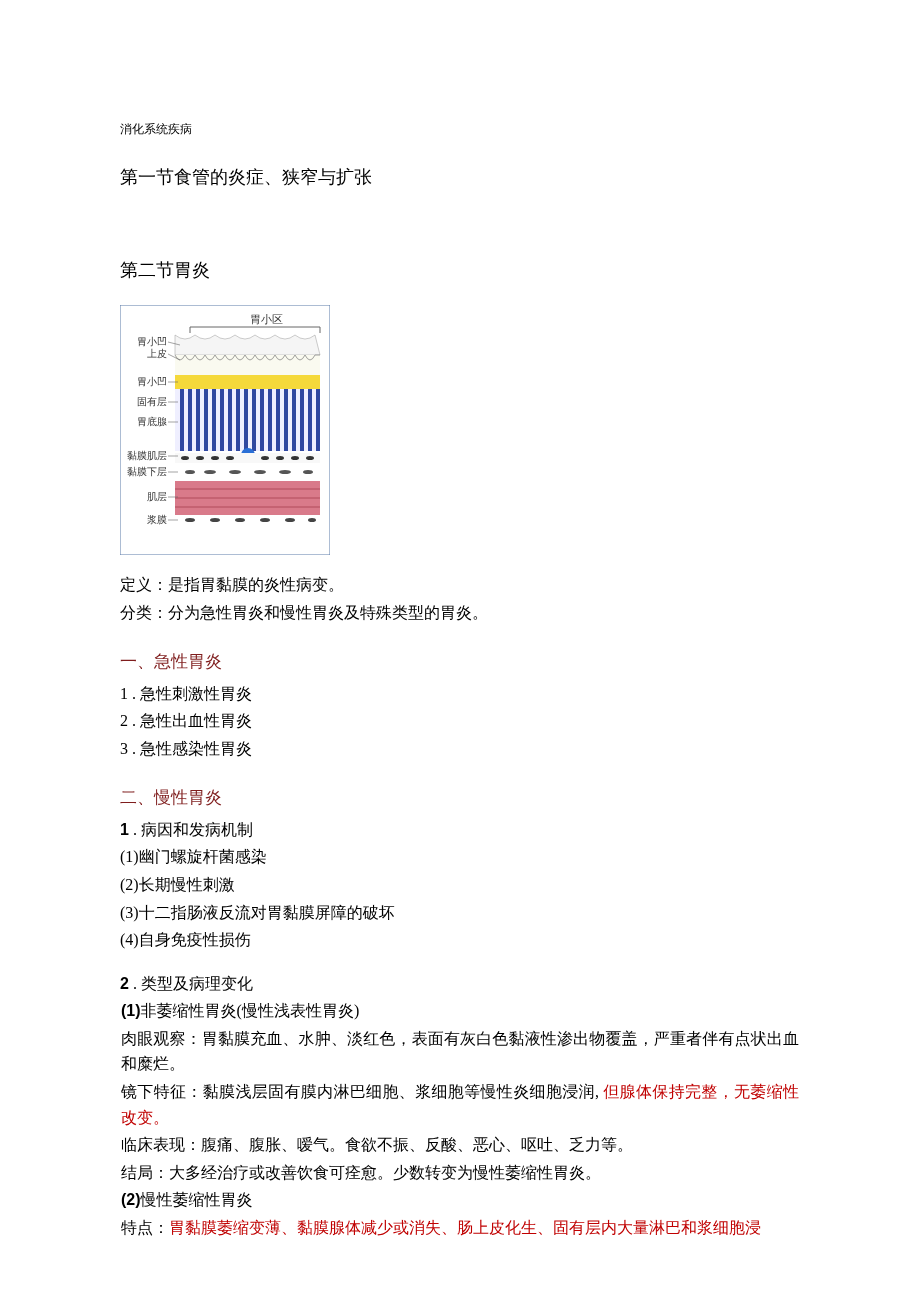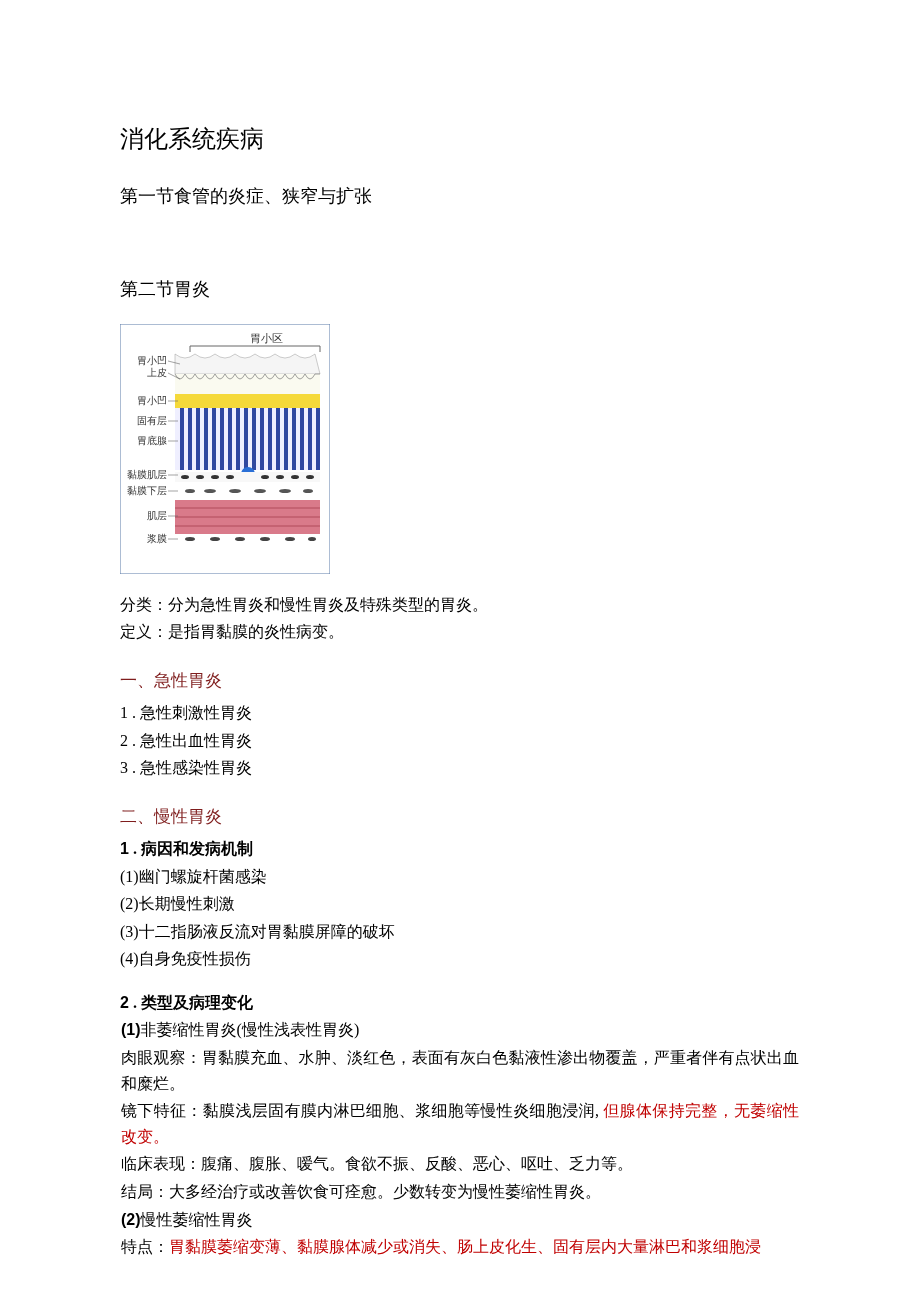--- a/index.html
+++ b/index.html
@@ -9,21 +9,21 @@
     font-family: "SimSun", "宋体", serif;
     width: 920px;
   }
   .page {
     padding: 120px 120px 60px 120px;
     font-size: 16px;
     line-height: 1.6;
     color: #000;
   }
   .title {
-    font-size: 24px;
+    font-size: 12px;
     margin-bottom: 24px;
   }
   .section-heading {
     font-size: 18px;
     margin-top: 24px;
     margin-bottom: 20px;
   }
   .diagram {
     width: 247px;
     margin: 14px 0 10px 0;
@@ -41,21 +41,21 @@
     margin: 2px 0;
   }
   .bold-item {
     margin: 2px 0;
   }
   .bold-item .num {
     font-weight: bold;
     font-family: Arial, sans-serif;
   }
   .bold-item .num-zh {
-    font-weight: bold;
+    font-weight: normal;
   }
   .subnum {
     font-weight: bold;
     font-family: Arial, sans-serif;
   }
   .para {
     margin: 2px 1px;
     text-align: justify;
   }
   .red { color: #c00000; }
@@ -173,22 +173,22 @@
         <line x1="48" y1="97" x2="58" y2="97"></line>
         <line x1="48" y1="117" x2="58" y2="117"></line>
         <line x1="48" y1="151" x2="58" y2="151"></line>
         <line x1="48" y1="167" x2="58" y2="167"></line>
         <line x1="48" y1="192" x2="58" y2="192"></line>
         <line x1="48" y1="215" x2="58" y2="215"></line>
       </g>
     </svg>
   </div>
 
+  <div class="def-line">定义：是指胃黏膜的炎性病变。</div>
   <div class="def-line">分类：分为急性胃炎和慢性胃炎及特殊类型的胃炎。</div>
-  <div class="def-line">定义：是指胃黏膜的炎性病变。</div>
 
   <div class="sub-heading">一、急性胃炎</div>
   <div class="list-item">1 . 急性刺激性胃炎</div>
   <div class="list-item">2  . 急性出血性胃炎</div>
   <div class="list-item">3  . 急性感染性胃炎</div>
 
   <div class="sub-heading">二、慢性胃炎</div>
 
   <div class="bold-item">
     <span class="num">1</span><span class="num-zh"> . 病因和发病机制</span>

